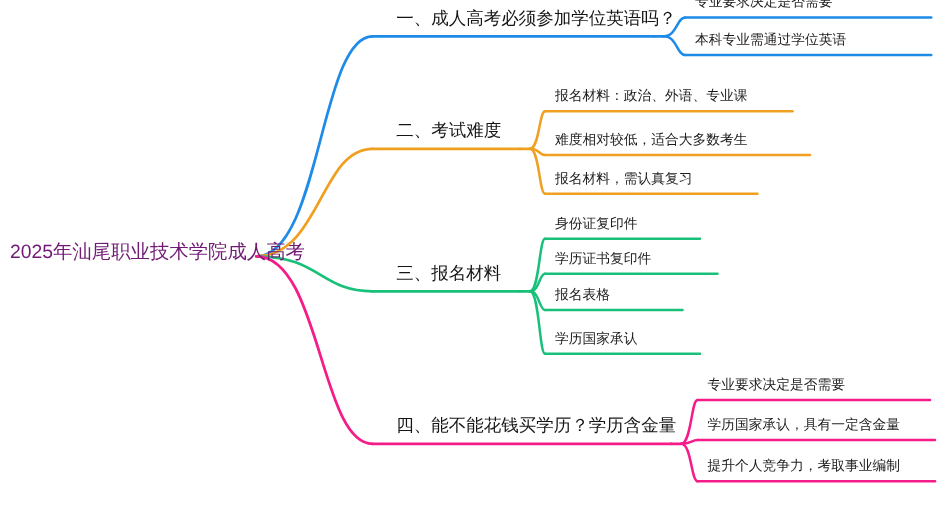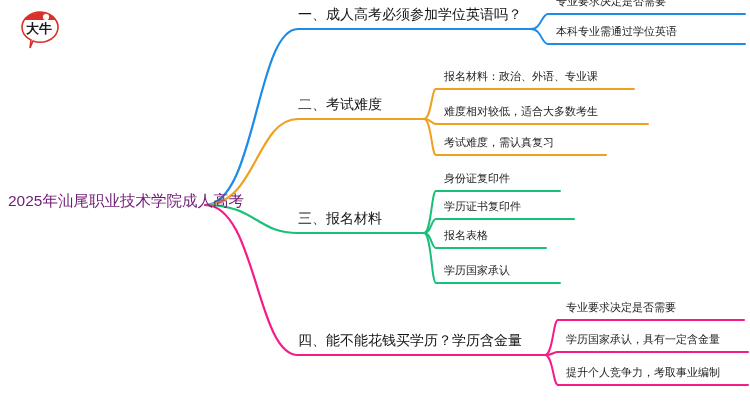--- a/index.html
+++ b/index.html
@@ -67,20 +67,21 @@
     color: #1c1c1c;
     font-family: "Liberation Sans", "DejaVu Sans", sans-serif;
   }
   .root-node {
     font-size: 15.5px;
     color: #701a75;
   }
   .branch-node {
     font-size: 14px;
     color: #151515;
+    margin-left: 19px;
   }
   .leaf-node {
     font-size: 11px;
     color: #1c1c1c;
   }
 </style>
 </head>
 <body>
 
 <div id="stage">
@@ -118,41 +119,33 @@
       <line x1="537" y1="355" x2="545" y2="355" stroke="#f51c8a" stroke-width="2.2" stroke-linecap="round"></line>
       <path d="M 545 355 C 553.06 355, 553.06 320, 558 320" fill="none" stroke="#f51c8a" stroke-width="2" stroke-linecap="round"></path>
       <line x1="558" y1="320" x2="744" y2="320" stroke="#f51c8a" stroke-width="2" stroke-linecap="round"></line>
       <path d="M 545 355 C 553.06 355, 553.06 352, 558 352" fill="none" stroke="#f51c8a" stroke-width="2" stroke-linecap="round"></path>
       <line x1="558" y1="352" x2="748" y2="352" stroke="#f51c8a" stroke-width="2" stroke-linecap="round"></line>
       <path d="M 545 355 C 553.06 355, 553.06 385, 558 385" fill="none" stroke="#f51c8a" stroke-width="2" stroke-linecap="round"></path>
       <line x1="558" y1="385" x2="748" y2="385" stroke="#f51c8a" stroke-width="2" stroke-linecap="round"></line>
     </svg>
 
   <div class="logo-block">
-    <div class="logo-mark">
-      <svg width="44" height="42" viewBox="0 0 44 42" xmlns="http://www.w3.org/2000/svg">
-        <path d="M4 19 A18 15 0 1 1 15 33 L12 40 L13 32 A18 15 0 0 1 4 19 Z" fill="#ffffff" stroke="#d8332a" stroke-width="1.6"></path>
-        <path d="M6 12 A17 11 0 0 1 38 12 Z" fill="#d8332a"></path>
-        <circle cx="28" cy="9" r="3.1" fill="#ffffff"></circle>
-        <text x="21" y="25" font-family="'Liberation Sans',sans-serif" font-size="13" font-weight="bold" fill="#1c1c1c" text-anchor="middle">大牛</text>
-      </svg>
-    </div>
     <div class="logo-words">
     </div>
   </div>
 
   <div id="nodes">
       <div class="node root-node" style="left: 8px; transform: translateY(-100%); top: 212px;">2025年汕尾职业技术学院成人高考</div>
       <div class="node branch-node" style="left: 298px; transform: translateY(-100%); top: 24px;">一、成人高考必须参加学位英语吗？</div>
       <div class="node leaf-node" style="left: 556px; transform: translateY(-100%); top: 9px;">专业要求决定是否需要</div>
       <div class="node leaf-node" style="left: 556px; transform: translateY(-100%); top: 39px;">本科专业需通过学位英语</div>
       <div class="node branch-node" style="left: 298px; transform: translateY(-100%); top: 114px;">二、考试难度</div>
       <div class="node leaf-node" style="left: 444px; transform: translateY(-100%); top: 84px;">报名材料：政治、外语、专业课</div>
       <div class="node leaf-node" style="left: 444px; transform: translateY(-100%); top: 119px;">难度相对较低，适合大多数考生</div>
-      <div class="node leaf-node" style="left: 444px; transform: translateY(-100%); top: 150px;">考试难度，需认真复习</div>
+      <div class="node leaf-node" style="left: 444px; transform: translateY(-100%); top: 150px;">报名材料，需认真复习</div>
       <div class="node branch-node" style="left: 298px; transform: translateY(-100%); top: 228px;">三、报名材料</div>
       <div class="node leaf-node" style="left: 444px; transform: translateY(-100%); top: 186px;">身份证复印件</div>
       <div class="node leaf-node" style="left: 444px; transform: translateY(-100%); top: 214px;">学历证书复印件</div>
       <div class="node leaf-node" style="left: 444px; transform: translateY(-100%); top: 243px;">报名表格</div>
       <div class="node leaf-node" style="left: 444px; transform: translateY(-100%); top: 278px;">学历国家承认</div>
       <div class="node branch-node" style="left: 298px; transform: translateY(-100%); top: 350px;">四、能不能花钱买学历？学历含金量</div>
       <div class="node leaf-node" style="left: 566px; transform: translateY(-100%); top: 315px;">专业要求决定是否需要</div>
       <div class="node leaf-node" style="left: 566px; transform: translateY(-100%); top: 347px;">学历国家承认，具有一定含金量</div>
       <div class="node leaf-node" style="left: 566px; transform: translateY(-100%); top: 380px;">提升个人竞争力，考取事业编制</div>
     </div>

